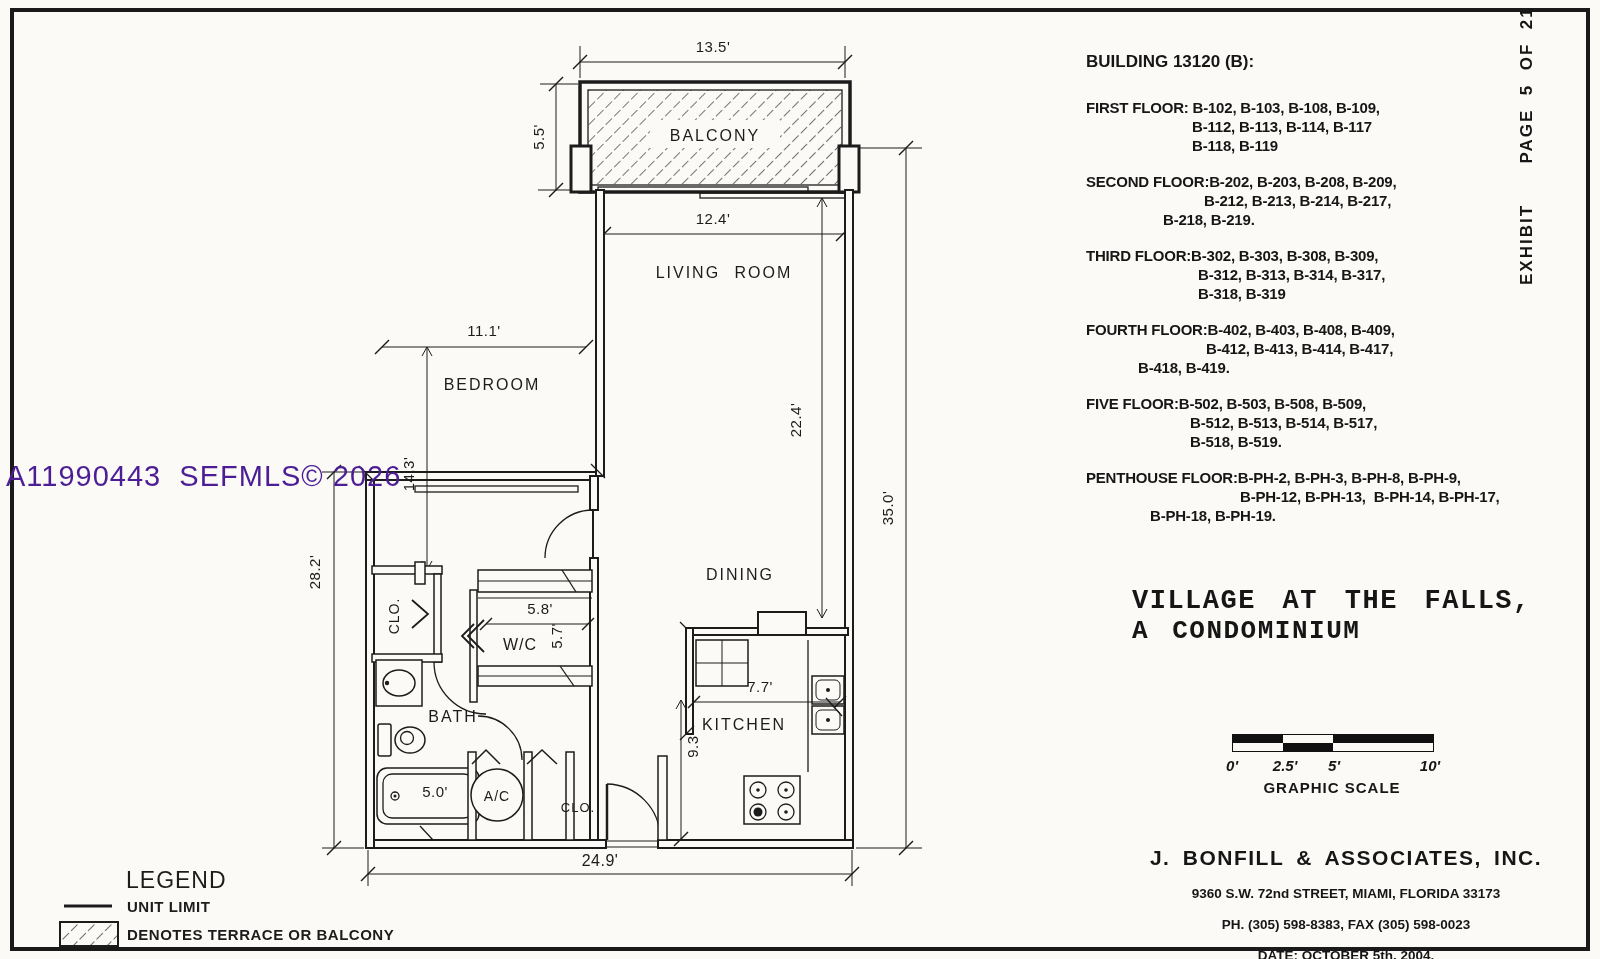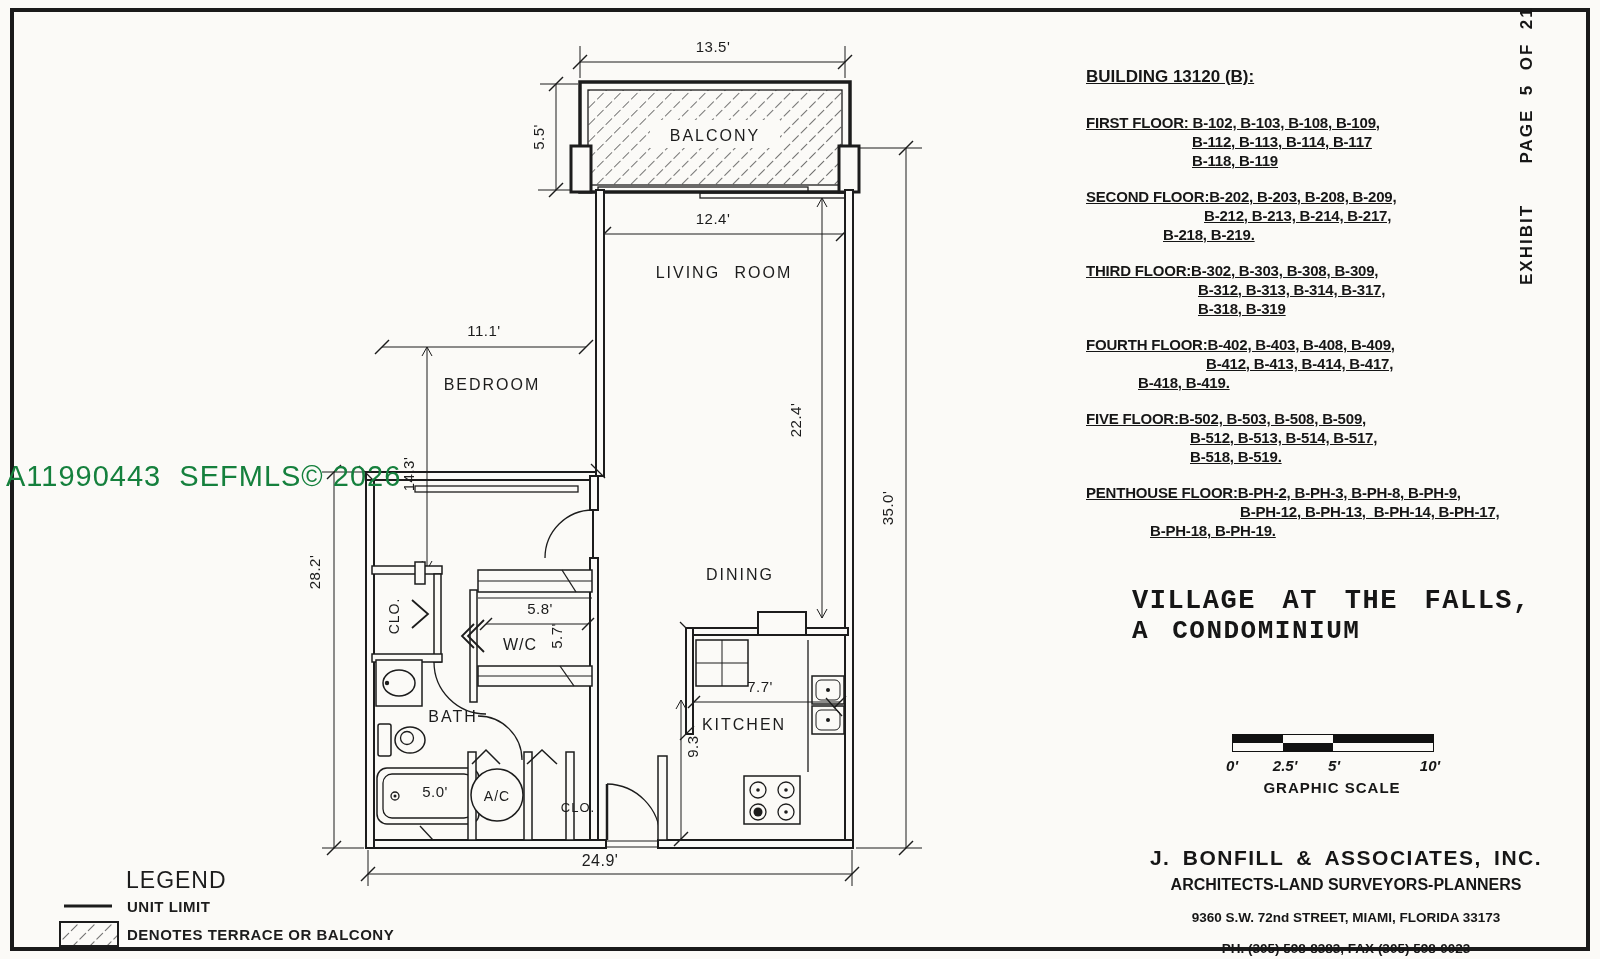--- a/index.html
+++ b/index.html
@@ -13,23 +13,23 @@
   .t{fill:none;stroke:#1c1c1c;stroke-width:1;}
   .t13{fill:none;stroke:#1c1c1c;stroke-width:1.3;}
   .tk{fill:none;stroke:#1c1c1c;stroke-width:1.5;}
   .arc{fill:none;stroke:#1c1c1c;stroke-width:1.3;}
   .chev{fill:none;stroke:#1c1c1c;stroke-width:1.8;}
   .roomlbl{font-size:16px;letter-spacing:2px;}
   .dimtxt{font-size:15px;letter-spacing:.5px;}
   .smlbl{font-size:14px;letter-spacing:1px;}
   .legendtitle{font-size:23px;letter-spacing:1px;}
   .legendtxt{font-size:15px;font-weight:bold;letter-spacing:.5px;}
-  .watermark{position:absolute;left:6px;top:460px;font-size:29px;color:#15803d;
+  .watermark{position:absolute;left:6px;top:460px;font-size:29px;color:#4c1d95;
              letter-spacing:1px;white-space:pre;}
-  .rightcol{position:absolute;left:1086px;top:67px;width:470px;text-decoration:underline;}
+  .rightcol{position:absolute;left:1086px;top:52px;width:470px;}
   .bldg-title{font-size:17px;font-weight:bold;margin:0 0 26px 0;}
   .floor-block{margin:0 0 17px 0;}
   .floor-line{font-size:15px;font-weight:bold;line-height:19px;letter-spacing:-.2px;white-space:pre;}
   .proj-title{position:absolute;left:1132px;width:400px;text-align:left;
               font-family:Liberation Mono, monospace;font-weight:bold;}
   .pt1{top:586px;font-size:27px;letter-spacing:1.5px;word-spacing:9px;}
   .pt2{top:616px;font-size:26px;letter-spacing:1.5px;word-spacing:6px;}
   .pt3{top:684px;font-size:27px;letter-spacing:3px;word-spacing:14px;}
   .scalebar{position:absolute;left:1232px;top:734px;width:200px;height:16px;border:1.5px solid #111;}
   .sb{position:absolute;}
@@ -334,20 +334,19 @@
     <div class="sb" style="left:100px;top:8px;width:100px;height:8px;background:#fbfaf7;"></div>
   </div>
   <span class="sb-lbl" style="left:1232px">0'</span>
   <span class="sb-lbl" style="left:1285px">2.5'</span>
   <span class="sb-lbl" style="left:1334px">5'</span>
   <span class="sb-lbl" style="left:1430px">10'</span>
   <div class="gscale">GRAPHIC SCALE</div>
 
   <div class="firm">
     <p class="firm-name">J. BONFILL &amp; ASSOCIATES, INC.</p>
-    <p class="firm-l2">ARCHITECTS-LAND SURVEYORS-PLANNERS</p>
     <p class="firm-sm">9360 S.W. 72nd STREET, MIAMI, FLORIDA 33173</p>
     <p class="firm-sm">PH. (305) 598-8383, FAX (305) 598-0023</p>
     <p class="firm-sm">DATE: OCTOBER 5th, 2004.</p>
   </div>
 
   <div class="exhibit">EXHIBIT      PAGE  5  OF  21</div>
 </div>
 
 </body></html>

